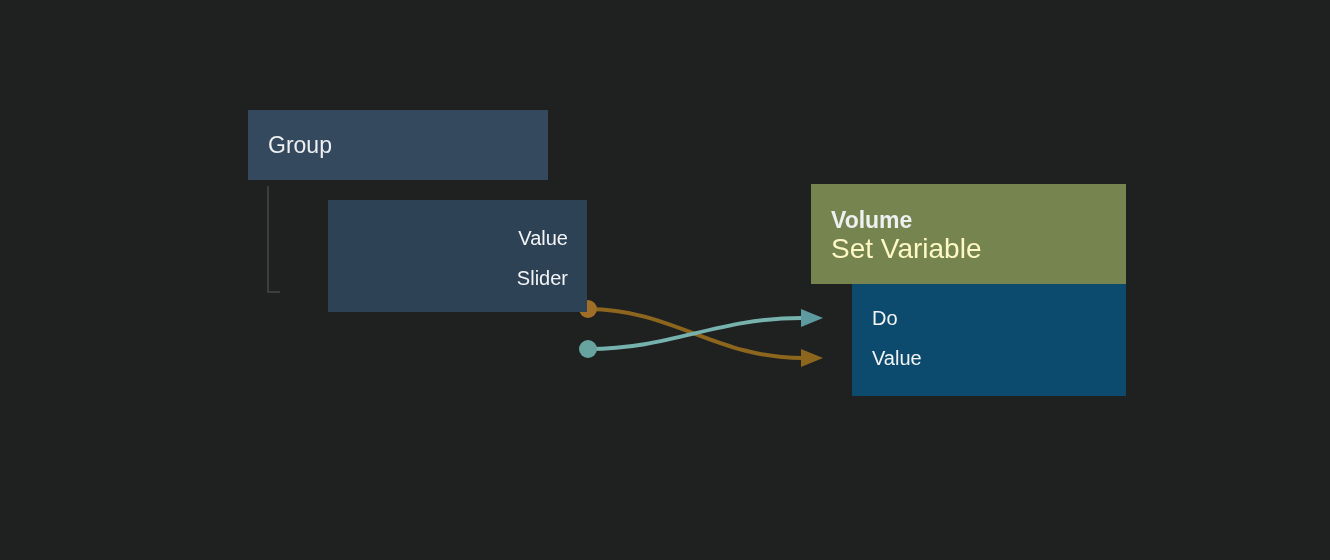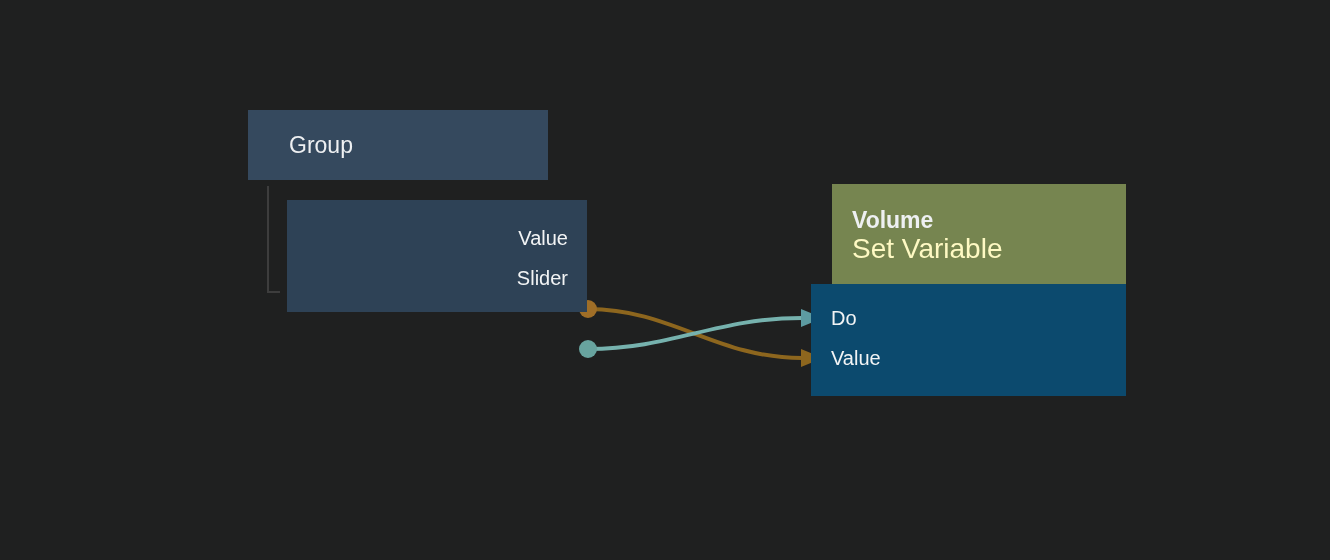--- a/index.html
+++ b/index.html
@@ -6,24 +6,24 @@
   .canvas{
     position:relative;
     width:1330px;height:560px;
     background:#1f2020;
     overflow:hidden;
     font-family:"Liberation Sans","DejaVu Sans",sans-serif;
   }
   .wires{position:absolute;left:0;top:0;width:1330px;height:560px;}
 
   .node{position:absolute;box-sizing:border-box;}
-  .node-header{box-sizing:border-box;display:flex;flex-direction:column;justify-content:center;padding-left:20px;margin-left:21px;}
+  .node-header{box-sizing:border-box;display:flex;flex-direction:column;justify-content:center;padding-left:20px;}
   .node-title{font-size:23px;color:#eef0f2;font-weight:400;line-height:30px;}
   .node-subtitle{font-size:28px;color:#fef9c3;font-weight:400;line-height:28px;}
-  .node-body{position:relative;box-sizing:border-box;}
+  .node-body{position:relative;box-sizing:border-box;margin-left:41px;}
 
   
   .group-node{left:248px;top:110px;width:300px;height:70px;background:#35495e;}
   .group-node .node-header{height:70px;}
 
   
   .slider-node{left:287px;top:200px;width:300px;}
   .slider-node .node-header{height:71px;background:#35495e;}
   .slider-node .node-body{height:112px;background:#2e4256;}
 

